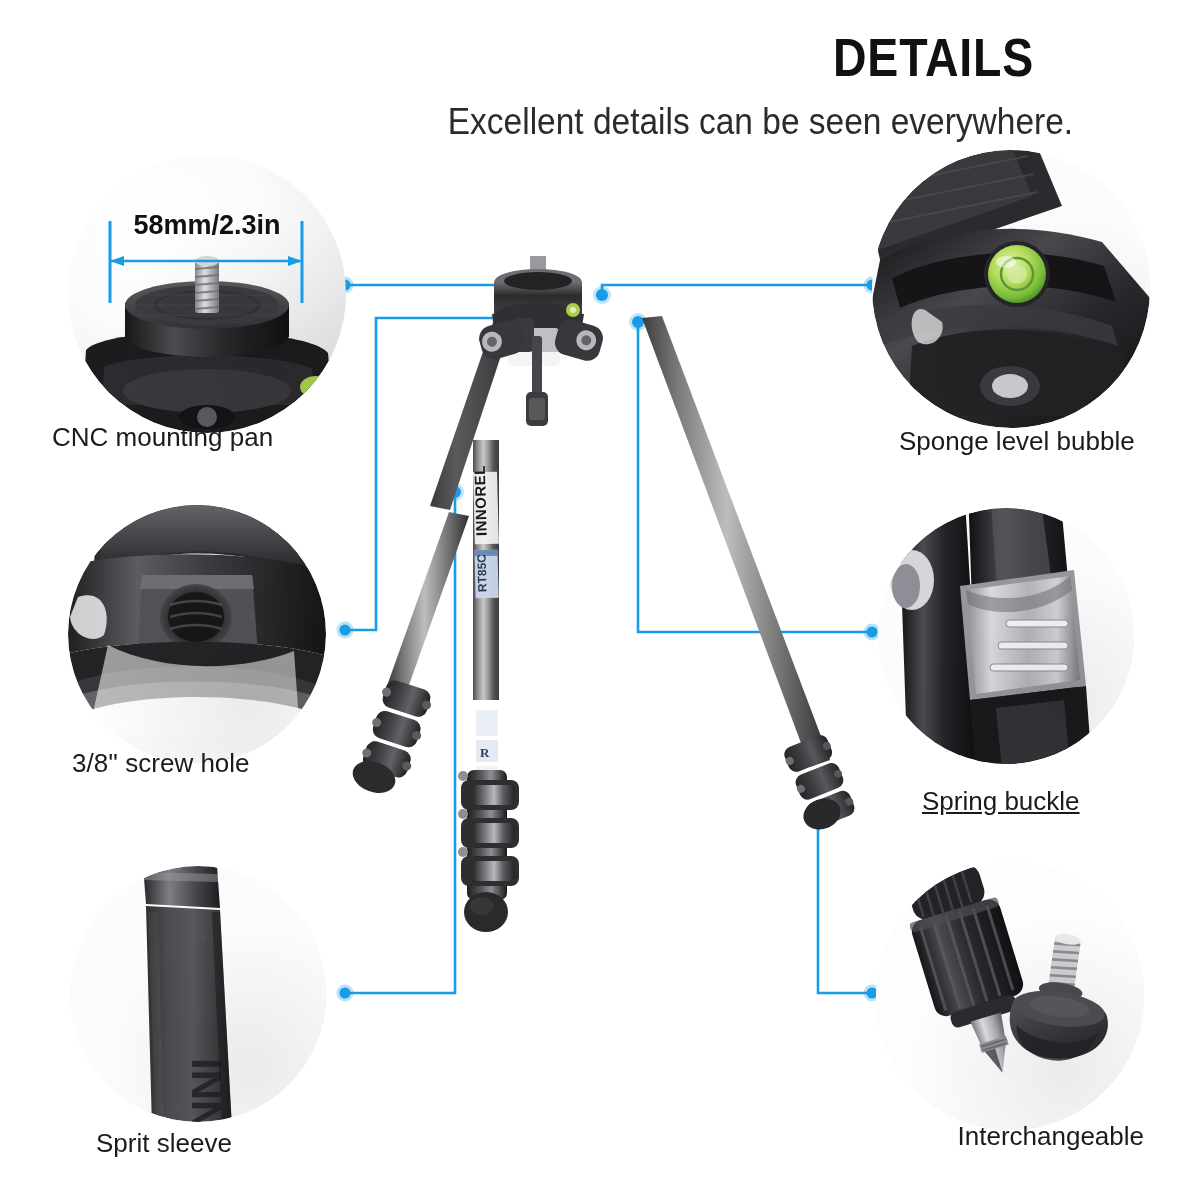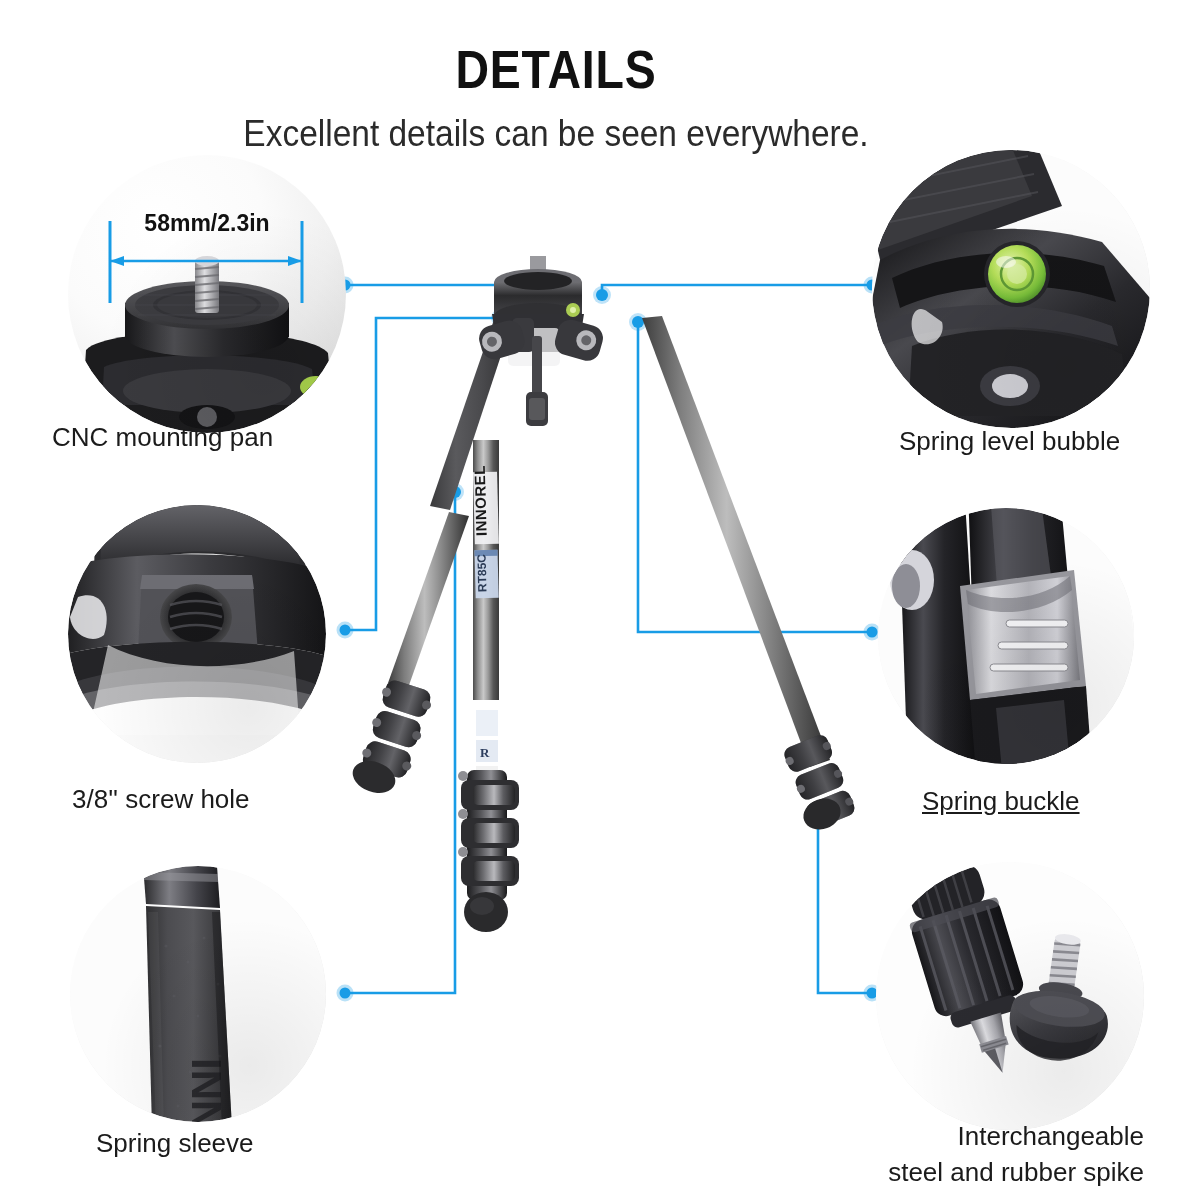--- a/index.html
+++ b/index.html
@@ -4,21 +4,21 @@
 <style>
   html,body{margin:0;padding:0;background:#ffffff;}
   body{
     width:1200px;height:1200px;overflow:hidden;position:relative;
     font-family:"Liberation Sans", sans-serif;
     color:#1a1a1a;
     -webkit-font-smoothing:antialiased;
   }
 
   
-  #header{position:absolute;left:0;top:12px;width:1112px;text-align:center;}
+  #header{position:absolute;left:0;top:0;width:1112px;text-align:right;}
   #title{
     font-size:54px;font-weight:bold;letter-spacing:1px;
     margin-top:30px;line-height:1;color:#111;
     font-family:"Liberation Sans", sans-serif;
     transform:scaleX(.86);
   }
   #subtitle{
     font-size:36px;font-weight:400;color:#2b2b2b;margin-top:20px;line-height:1;
     transform:scaleX(.93);
   }
@@ -324,21 +324,21 @@
   </div>
 
   <svg style="position:absolute;left:68px;top:155px;width:278px;height:278px" viewBox="0 0 278 278">
     <line x1="42" y1="66" x2="42" y2="148" stroke="#189ce6" stroke-width="3"></line>
     <line x1="234" y1="66" x2="234" y2="148" stroke="#189ce6" stroke-width="3"></line>
     <line x1="42" y1="106" x2="234" y2="106" stroke="#189ce6" stroke-width="2.6"></line>
     <polygon points="42,106 56,101 56,111" fill="#189ce6"></polygon>
     <polygon points="234,106 220,101 220,111" fill="#189ce6"></polygon>
   </svg>
   <div style="position:absolute;left:68px;top:210px;width:278px;text-align:center;
-              font-size:23px;font-weight:bold;color:#111;">58mm/2.3in</div>
+              font-size:27px;font-weight:bold;color:#111;">58mm/2.3in</div>
 
   <div class="caption" style="left:52px;top:420px;">CNC mounting pan</div>
 </div>
 
 <div class="callout">
   <div class="bubble" style="left:68px;top:505px;width:258px;height:258px">
     <svg viewBox="0 0 258 258" width="258" height="258">
       <defs>
         <linearGradient id="shBody" x1="0" y1="0" x2="1" y2="0">
           <stop offset="0%" stop-color="#1a1a1c"></stop>
@@ -378,21 +378,21 @@
         </g>
 
         <path d="M-6,150 C60,132 200,132 262,152 L262,196 C196,170 56,170 -6,196 Z" fill="#242427"></path>
         <path d="M10,176 C70,156 190,156 250,180 L252,210 C190,186 66,186 8,210 Z" fill="#3d3d42" opacity=".8"></path>
 
         <path d="M10,92 C34,84 44,106 36,130 C24,140 4,130 2,112 Z" fill="#ededf0" opacity=".85"></path>
         <path d="M40,140 C90,166 170,168 226,146 L232,230 L20,230 Z" fill="#ffffff" opacity=".55"></path>
       </g>
     </svg>
   </div>
-  <div class="caption" style="left:72px;top:782px;">3/8'' screw hole</div>
+  <div class="caption" style="left:72px;top:746px;">3/8'' screw hole</div>
 </div>
 
 <div class="callout">
   <div class="bubble" style="left:70px;top:866px;width:256px;height:256px">
     <svg viewBox="0 0 256 256" width="256" height="256">
       <defs>
         <linearGradient id="spg" x1="0" y1="0" x2="1" y2="0">
           <stop offset="0%" stop-color="#2f2f31"></stop>
           <stop offset="25%" stop-color="#4c4c50"></stop>
           <stop offset="55%" stop-color="#58585c"></stop>
@@ -430,21 +430,21 @@
             <circle cx="108" cy="240" r="1.5"></circle>
         </g>
 
         <text x="122" y="192" font-family="'Liberation Sans',sans-serif" font-size="42" font-weight="bold" fill="#232326" opacity=".85" transform="rotate(90 122 192)">INN</text>
 
         <path d="M150,46 L162,262 L152,262 L142,46 Z" fill="#151517" opacity=".45"></path>
         <path d="M78,46 L86,262 L94,262 L88,46 Z" fill="#ffffff" opacity=".05"></path>
       </g>
     </svg>
   </div>
-  <div class="caption" style="left:96px;top:1126px;">Spring sleeve</div>
+  <div class="caption" style="left:96px;top:1126px;">Sprit sleeve</div>
 </div>
 
 <div class="callout">
   <div class="bubble" style="left:872px;top:150px;width:278px;height:278px">
     <svg viewBox="0 0 278 278" width="278" height="278">
       <defs>
         <linearGradient id="slBody" x1="0" y1="0" x2="1" y2="1">
           <stop offset="0%" stop-color="#141416"></stop>
           <stop offset="35%" stop-color="#49494e"></stop>
           <stop offset="60%" stop-color="#2a2a2e"></stop>
@@ -485,21 +485,21 @@
 
         <path d="M40,196 C100,172 190,174 250,204 L258,266 L36,266 Z" fill="#232326"></path>
         <ellipse cx="138" cy="236" rx="30" ry="20" fill="#3c3c42"></ellipse>
         <ellipse cx="138" cy="236" rx="18" ry="12" fill="#d0d0d6"></ellipse>
 
         <path d="M180,0 C250,16 278,70 278,130 L278,0 Z" fill="#ffffff" opacity=".8"></path>
         <path d="M56,162 C40,150 34,178 46,192 C60,200 74,186 70,172 Z" fill="#f2f2f4" opacity=".7"></path>
       </g>
     </svg>
   </div>
-  <div class="caption" style="left:899px;top:424px;">Spring level bubble</div>
+  <div class="caption" style="left:899px;top:424px;">Sponge level bubble</div>
 </div>
 
 <div class="callout">
   <div class="bubble" style="left:878px;top:508px;width:256px;height:256px">
     <svg viewBox="0 0 256 256" width="256" height="256">
       <defs>
         <linearGradient id="sbDark" x1="0" y1="0" x2="1" y2="0">
           <stop offset="0%" stop-color="#0f0f11"></stop>
           <stop offset="30%" stop-color="#4a4a50"></stop>
           <stop offset="55%" stop-color="#242428"></stop>
@@ -632,15 +632,14 @@
           <path d="M134,146 C142,130 218,128 228,148 C238,170 220,196 180,198 C142,200 126,172 134,146 Z" fill="url(#rubber)"></path>
           <ellipse cx="180" cy="148" rx="46" ry="17" fill="#4e4e54"></ellipse>
           <ellipse cx="180" cy="146" rx="30" ry="10" fill="#5b5b61" opacity=".8"></ellipse>
           <path d="M140,170 C160,186 206,186 222,166 C218,190 196,200 180,200 C158,200 142,188 140,170 Z" fill="#232327" opacity=".8"></path>
         </g>
       </g>
     </svg>
   </div>
   <div class="caption two" style="left:876px;top:1118px;width:268px;line-height:36px;">
     <div>Interchangeable</div>
-    <div>steel and rubber spike</div>
   </div>
 </div>
 
 </body></html>

